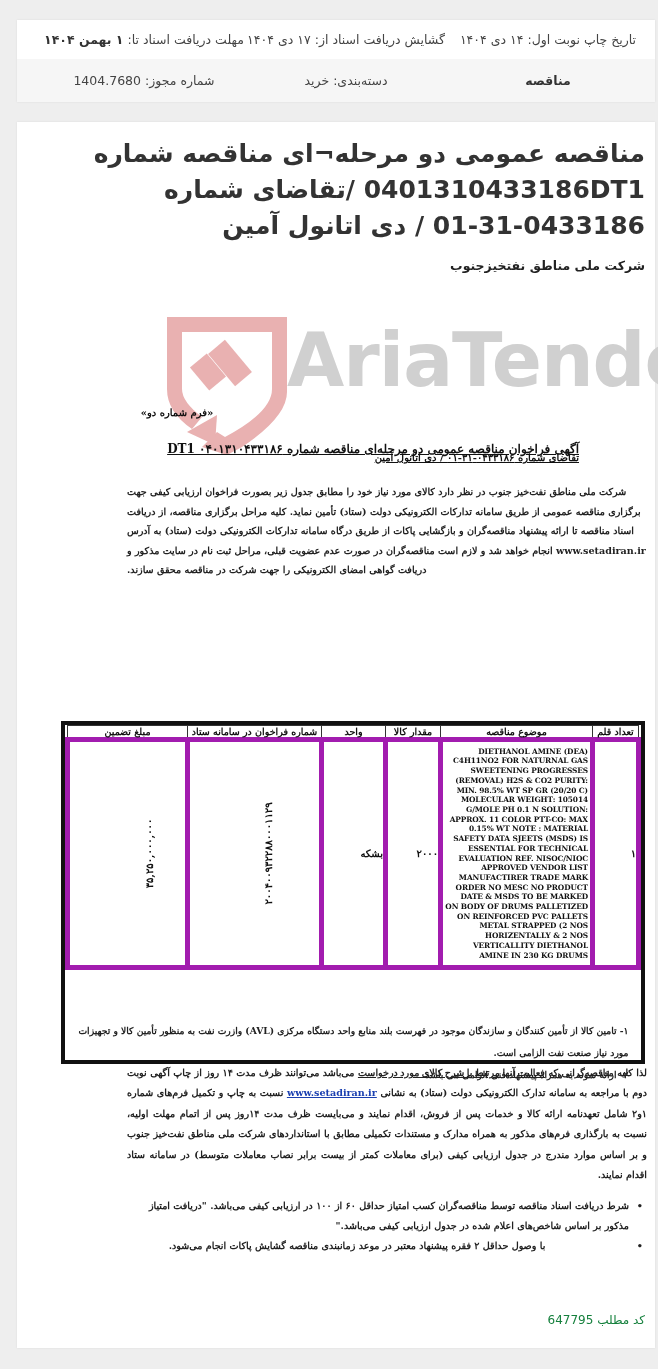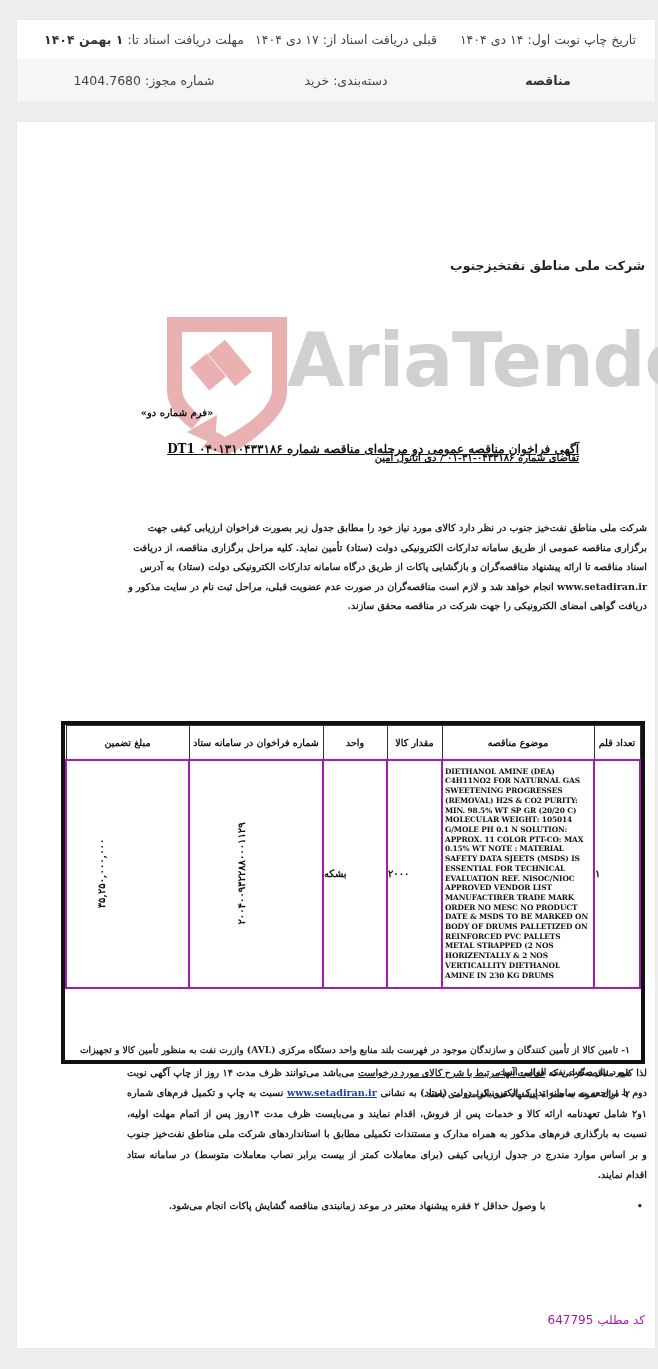--- a/index.html
+++ b/index.html
@@ -37,56 +37,56 @@
   .wm-text {
     position: absolute; left: 150px; top: 20px; font-family: "DejaVu Sans", sans-serif;
     font-size: 74px; font-weight: bold; color: #d0d0d0; letter-spacing: -1px; white-space: nowrap;
   }
   .scan-doc { position: absolute; left: 0; top: 0; width: 638px; font-family: "DejaVu Serif", serif; color: #111; }
   .form-label { position: absolute; left: 0; width: 550px; top: 125px; text-align: center; font-size: 10px; font-weight: bold; padding-right: 230px; }
   .ann-title { position: absolute; right: 76px; top: 160px; font-size: 12px; font-weight: bold; text-decoration: underline; white-space: nowrap; }
   .ann-sub { position: absolute; right: 76px; top: 170px; font-size: 10px; font-weight: bold; text-decoration: underline; white-space: nowrap; }
   .intro {
     position: absolute; left: 110px; width: 520px; top: 200px; font-size: 9.6px; line-height: 19.6px;
-    text-align: right; font-weight: bold; color: #222; margin-top: 36px;
+    text-align: left; font-weight: bold; color: #222;
   }
 
   .tbl-wrap {
     position: absolute; left: 44px; top: 439px; width: 584px; height: 343px;
     border: 4px solid #111; background: #fff;
   }
   table { border-collapse: collapse; width: 100%; font-family: "DejaVu Serif", serif; }
-  th { font-size: 9.5px; font-weight: bold; height: 34px; border: 1px solid #333; }
-  td { border: 2px solid #a21caf; text-align: left; vertical-align: middle; font-size: 10px; font-weight: bold; }
+  th { font-size: 9.5px; font-weight: bold; height: 14px; border: 1px solid #333; }
+  td { border: 5px solid #a21caf; text-align: right; vertical-align: middle; font-size: 10px; font-weight: bold; }
   td.desc { font-size: 7.4px; line-height: 9.7px; padding: 2px 2px; font-family: "DejaVu Serif", serif; letter-spacing: -0.1px; }
   .rot { display: inline-block; transform: rotate(-90deg); white-space: nowrap; font-size: 10px; }
   .notes { font-size: 9.2px; line-height: 22px; padding: 2px 10px 0 10px; font-weight: bold; color: #222; margin-top: 48px; }
   .notes div { display: block; }
 
   .body2 { position: absolute; left: 110px; width: 520px; top: 781px; font-size: 9.6px; line-height: 20.4px; text-align: justify; font-weight: bold; color: #222; }
   .body2 .ul { text-decoration: underline; font-family: Liberation Serif, serif; }
   .body2 a { color: #1a3fb0; text-decoration: underline; font-family: "DejaVu Serif", serif; }
   .bullets { position: absolute; left: 110px; width: 520px; top: 914px; font-size: 9.6px; line-height: 20px; font-weight: bold; color: #222; list-style: none; }
   .bullets li { position: relative; padding-right: 18px; }
   .bullets li::before { content: "•"; position: absolute; right: 4px; top: 0; }
   .bullets li.last { text-align: center; padding-right: 60px; }
 
-  .code { position: absolute; right: 10px; top: 1191px; font-size: 12px; color: #a21caf; }
+  .code { position: absolute; right: 10px; top: 1191px; font-size: 12px; color: #15803d; }
 </style>
 </head>
 <body>
 
 <div class="info-card">
   <div class="info-row">
     <div class="info-cell">
       <span>تاریخ چاپ نوبت اول:</span>
       <span>۱۴ دی ۱۴۰۴</span>
     </div>
     <div class="info-cell">
-      <span>قبلی دریافت اسناد از:</span>
+      <span>گشایش دریافت اسناد از:</span>
       <span>۱۷ دی ۱۴۰۴</span>
     </div>
     <div class="info-cell">
       <span>مهلت دریافت اسناد تا:</span>
       <span class="bold">۱ بهمن ۱۴۰۴</span>
     </div>
   </div>
   <div class="info-row alt">
     <div class="info-cell bold">مناقصه</div>
     <div class="info-cell">
@@ -94,20 +94,21 @@
       <span>خرید</span>
     </div>
     <div class="info-cell">
       <span>شماره مجوز:</span>
       <span>1404.7680</span>
     </div>
   </div>
 </div>
 
 <div class="main-card">
+  <h1 class="title">مناقصه عمومی دو مرحله¬ای مناقصه شماره 0401310433186DT1 /تقاضای شماره 0433186-31-01 / دی اتانول آمین</h1>
   <div class="company">شرکت ملی مناطق نفتخیزجنوب</div>
 
   <div class="scan">
 
     <div class="watermark">
       <svg width="160" height="160" viewBox="0 0 160 160" style="position:absolute;left:10px;top:0;">
         <path d="M20 20 L140 20 L140 95 Q140 120 95 150 L80 158 L55 150 L70 135 L78 140 Q125 115 125 92 L125 35 L35 35 L35 92 Q35 105 55 120 L45 132 Q20 115 20 92 Z" fill="#e9b1b1"></path>
         <path d="M40 135 L70 118 L68 148 Z" fill="#e9b1b1"></path>
         <rect x="50" y="60" width="22" height="30" transform="rotate(-40 61 75)" fill="#e9b1b1"></rect>
         <rect x="72" y="45" width="22" height="42" transform="rotate(-40 83 66)" fill="#e9b1b1"></rect>
@@ -152,20 +153,21 @@
             </tr>
           </tbody>
         </table>
       </div>
 
       <p class="body2">
         <span>لذا کلیه مناقصه‌گرانی که </span><span class="ul">فعالیت آنها مرتبط با شرح کالای مورد درخواست</span><span> می‌باشد می‌توانند ظرف مدت ۱۴ روز از چاپ آگهی نوبت دوم با مراجعه به سامانه تدارک الکترونیکی دولت (ستاد) به نشانی </span><a>www.setadiran.ir</a><span> نسبت به چاپ و تکمیل فرم‌های شماره ۱و۲ شامل تعهدنامه ارائه کالا و خدمات پس از فروش، اقدام نمایند و می‌بایست ظرف مدت ۱۴روز پس از اتمام مهلت اولیه، نسبت به بارگذاری فرم‌های مذکور به همراه مدارک و مستندات تکمیلی مطابق با استانداردهای شرکت ملی مناطق نفت‌خیز جنوب و بر اساس موارد مندرج در جدول ارزیابی کیفی (برای معاملات کمتر از بیست برابر نصاب معاملات متوسط) در سامانه ستاد اقدام نمایند.</span>
       </p>
 
       <ul class="bullets">
+        <li>شرط دریافت اسناد مناقصه توسط مناقصه‌گران کسب امتیاز حداقل ۶۰ از ۱۰۰ در ارزیابی کیفی می‌باشد. "دریافت امتیاز مذکور بر اساس شاخص‌های اعلام شده در جدول ارزیابی کیفی می‌باشد."</li>
         <li class="last">با وصول حداقل ۲ فقره پیشنهاد معتبر در موعد زمانبندی مناقصه گشایش پاکات انجام می‌شود.</li>
       </ul>
     </div>
   </div>
 
   <div class="code">
     <span>کد مطلب</span>
     <span>647795</span>
   </div>
 </div>

